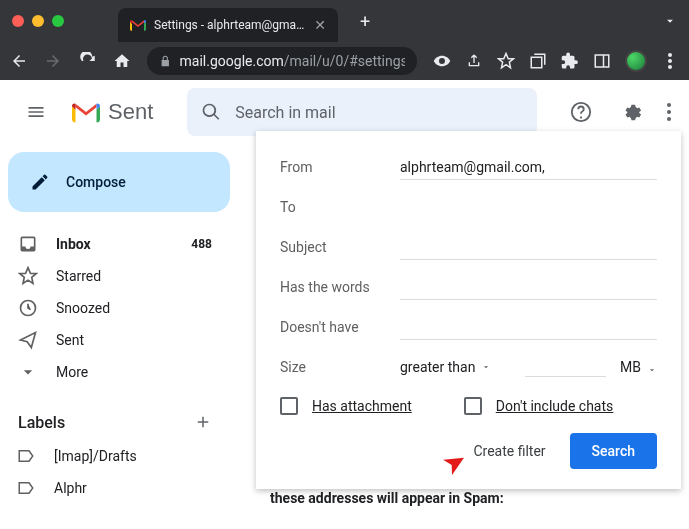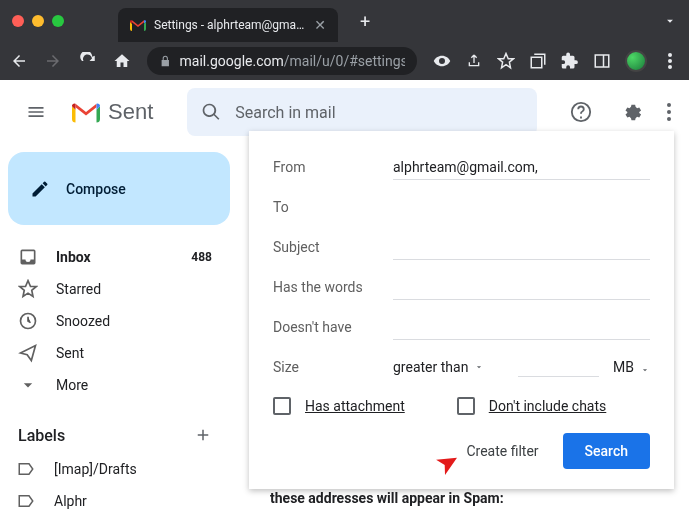--- a/index.html
+++ b/index.html
@@ -37,30 +37,30 @@
 .hamburger { width: 48px; height: 48px; display: flex; align-items: center; justify-content: center; color: #5f6368; }
 .gmail-logo { display: flex; align-items: center; gap: 8px; }
 .gmail-logo svg { width: 28px; height: 22px; }
 .gmail-text { font-size: 22px; color: #5f6368; font-family: 'Product Sans', Arial, sans-serif; }
 .search-bar { flex: 1; max-width: 350px; background: #eaf1fb; border-radius: 8px; height: 48px; display: flex; align-items: center; padding: 0 14px; gap: 14px; margin-left: 22px; color: #5f6368; font-size: 16px; }
 .header-icons { display: flex; align-items: center; gap: 10px; margin-left: auto; }
 .hdr-icon { width: 40px; height: 40px; display: flex; align-items: center; justify-content: center; color: #5f6368; }
 
 
 .sidebar { position: absolute; left: 0; top: 64px; width: 240px; padding: 8px 10px 8px 0; }
-.compose { background: #c2e7ff; border-radius: 16px; height: 73px; display: flex; align-items: center; padding: 0 22px; gap: 16px; font-size: 14px; color: #001d35; font-weight: 500; margin-left: 8px; margin-bottom: 16px; }
+.compose { background: #c2e7ff; border-radius: 16px; height: 60px; display: flex; align-items: center; padding: 0 22px; gap: 16px; font-size: 14px; color: #001d35; font-weight: 500; margin-left: 8px; margin-bottom: 16px; }
 .nav-item { height: 32px; border-radius: 0 16px 16px 0; display: flex; align-items: center; padding: 0 18px; gap: 18px; font-size: 14px; color: #202124; }
 .nav-item.bold { font-weight: 700; }
 .nav-item .count { margin-left: auto; font-size: 12px; }
 .nav-icon { width: 20px; height: 20px; display: flex; align-items: center; justify-content: center; color: #606060; }
 .labels-header { display: flex; align-items: center; justify-content: space-between; padding: 0 18px; height: 36px; font-size: 16px; font-weight: 500; color: #202124; margin-top: 16px; }
 .label-item { height: 32px; display: flex; align-items: center; padding: 0 16px; gap: 18px; font-size: 14px; color: #202124; }
 
 
-.filter-panel { position: absolute; left: 249px; top: 51px; width: 425px; background: #fff; box-shadow: 0 2px 6px rgba(0,0,0,0.25); padding: 16px 24px 20px 24px; z-index: 10; }
+.filter-panel { position: absolute; left: 256px; top: 51px; width: 425px; background: #fff; box-shadow: 0 2px 6px rgba(0,0,0,0.25); padding: 16px 24px 20px 24px; z-index: 10; }
 .filter-row { display: flex; align-items: center; height: 40px; }
 .filter-label { width: 120px; font-size: 14px; color: #606060; }
 .filter-input { flex: 1; border: none; border-bottom: 1px solid #dadce0; font-size: 14px; color: #202124; padding: 4px 0; outline: none; background: transparent; }
 .filter-input.active { border-bottom: 2px solid #1a73e8; }
 .size-select { font-size: 14px; color: #202124; display: flex; align-items: center; gap: 6px; margin-right: 20px; }
 .size-val { border-bottom: 1px solid #dadce0; flex: 1; height: 20px; margin: 0 14px; }
 .size-unit { font-size: 14px; color: #202124; display: flex; align-items: flex-end; gap: 6px; }
 .check-row { display: flex; align-items: center; gap: 14px; margin-top: 10px; }
 .checkbox { width: 18px; height: 18px; border: 2px solid #5f6368; border-radius: 2px; }
 .check-label { font-size: 14px; color: #202124; text-decoration: underline; }

